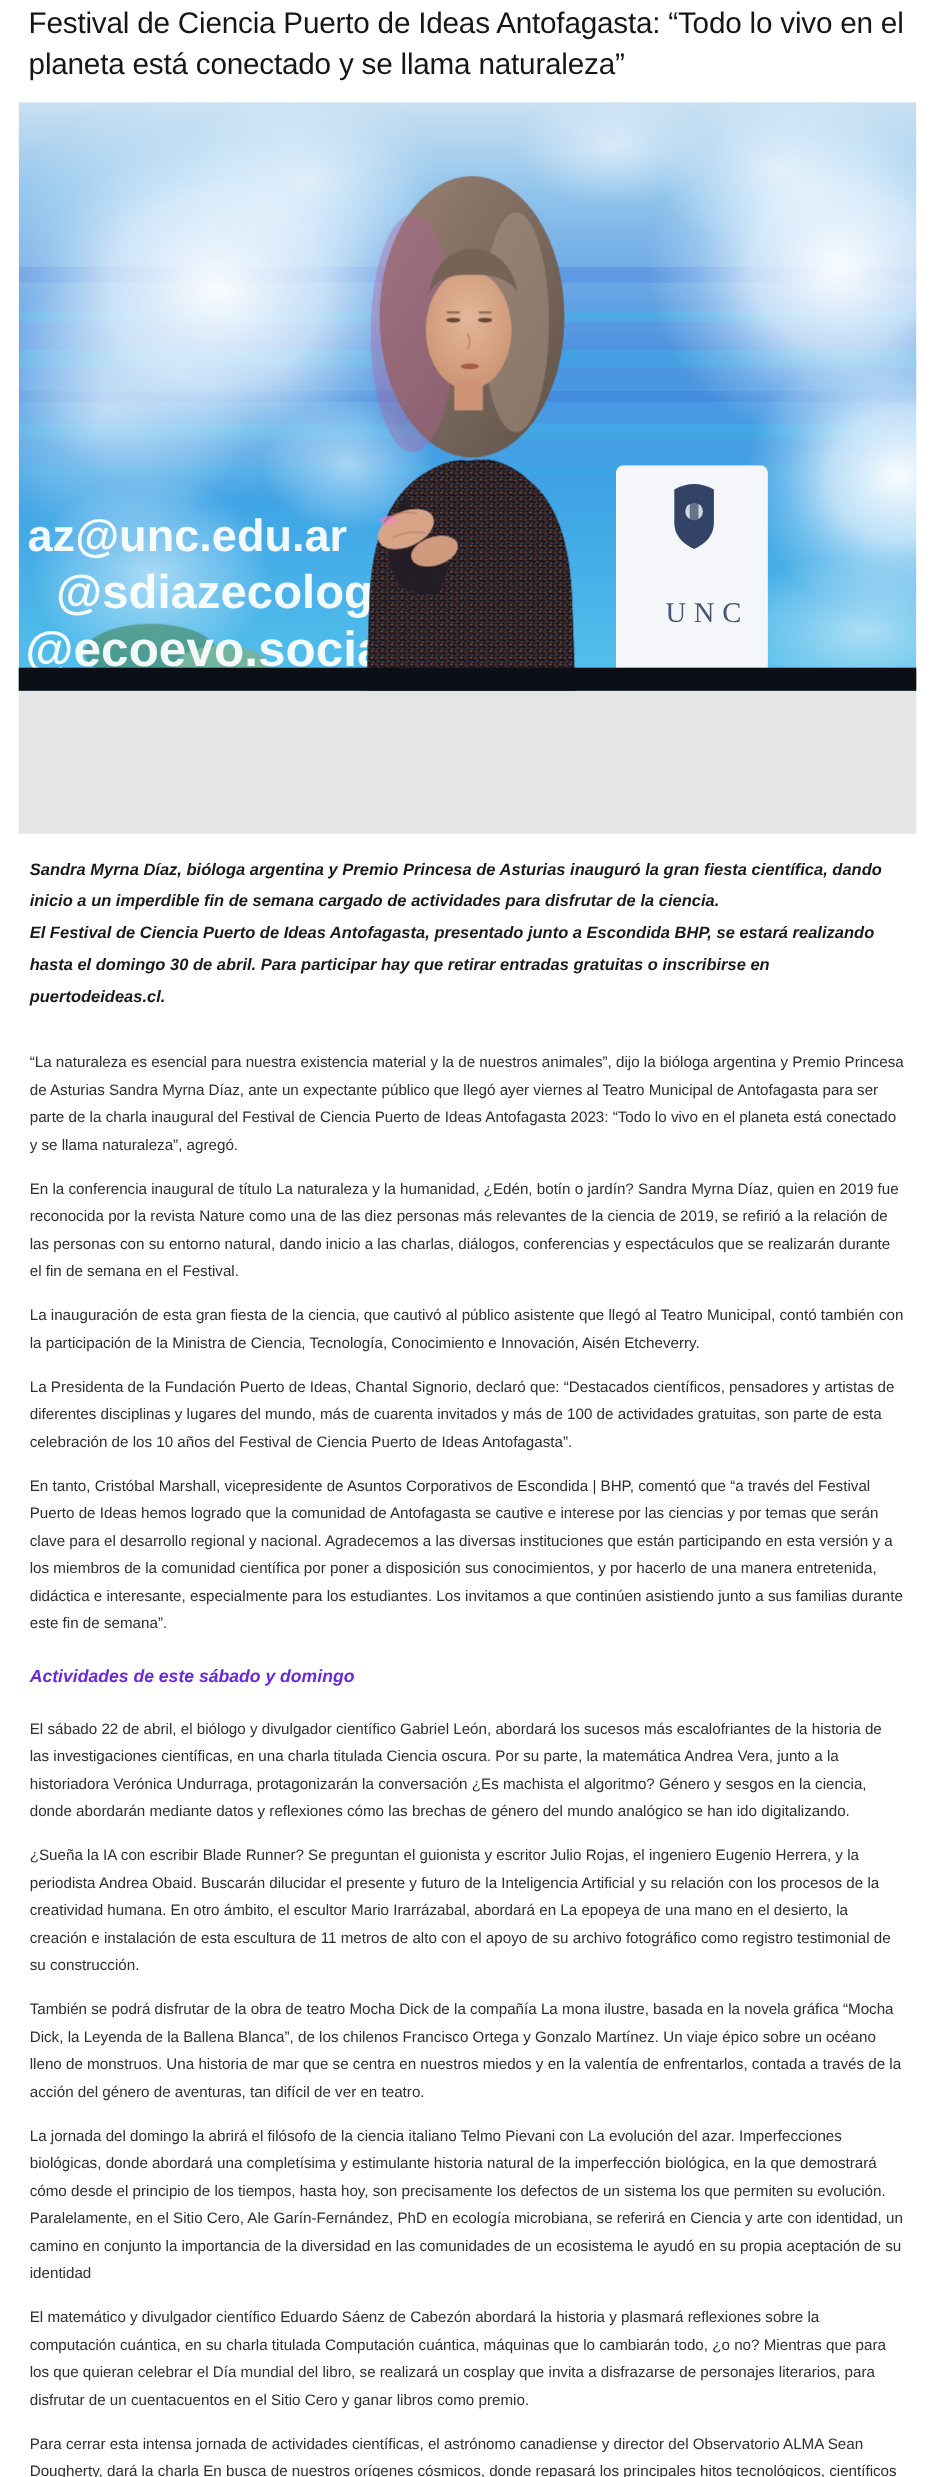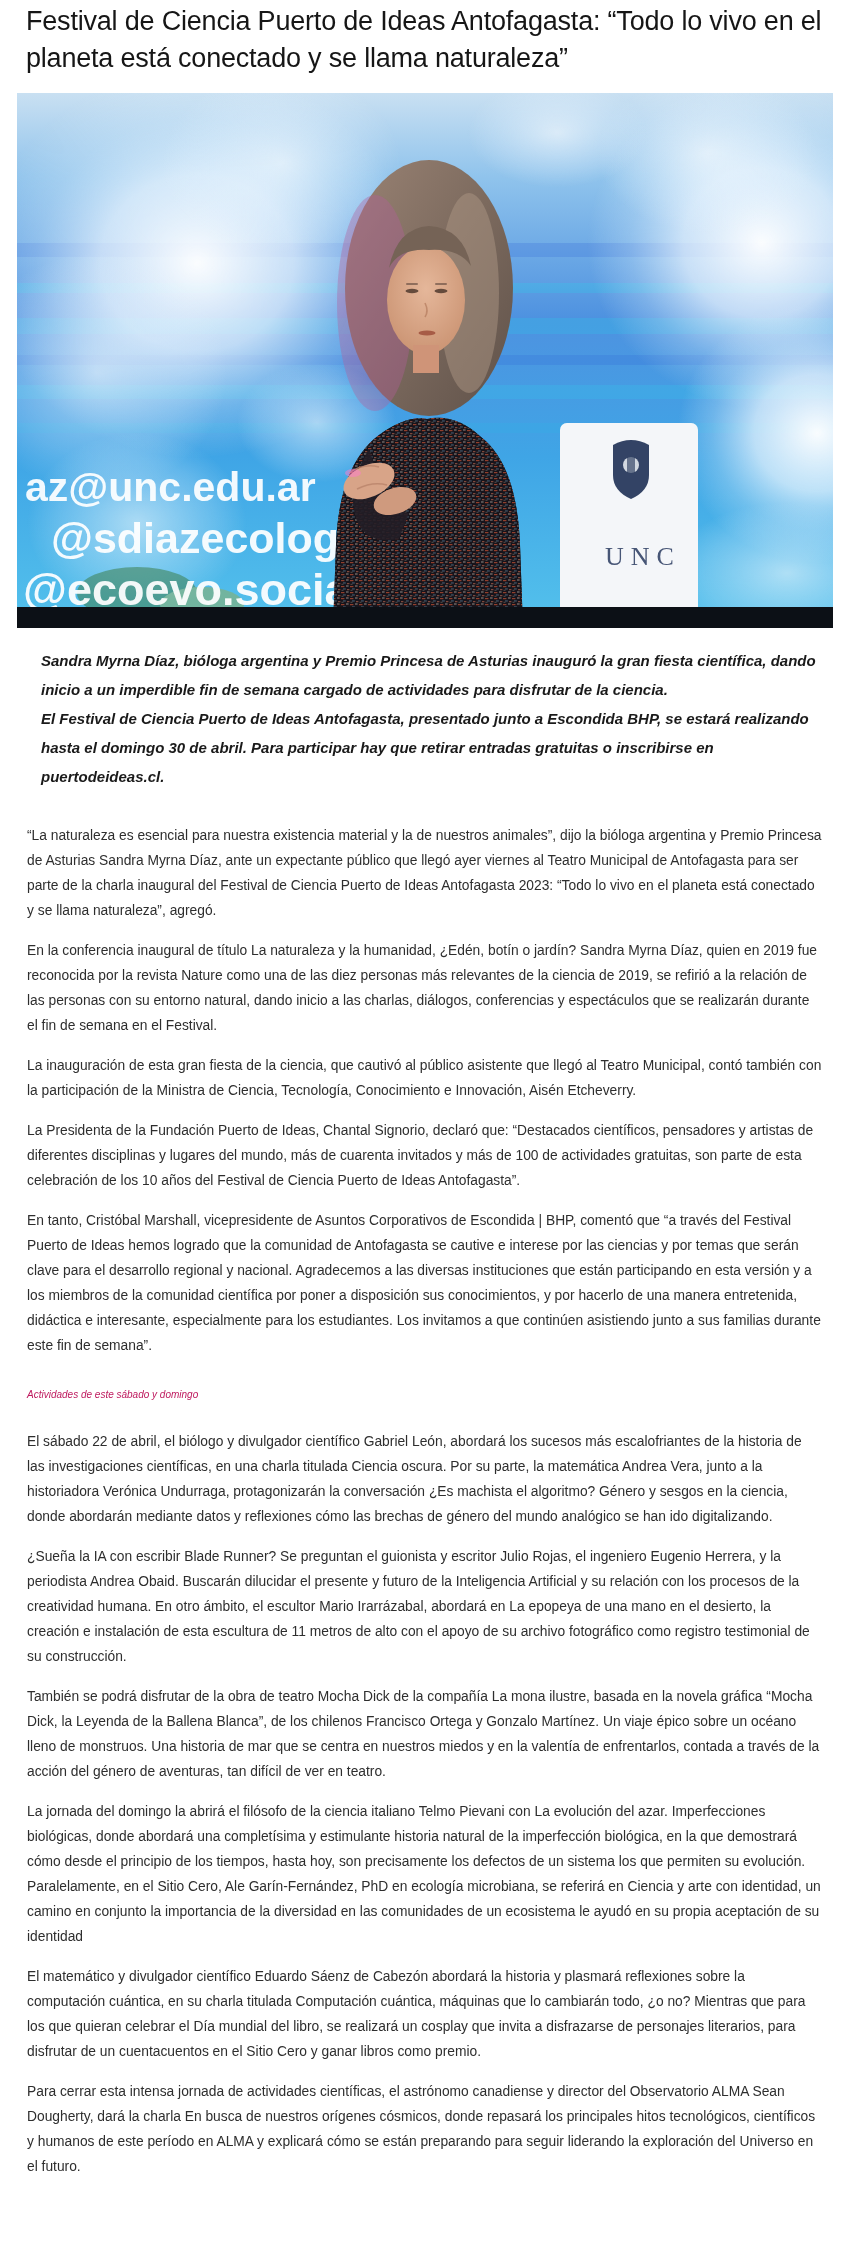--- a/index.html
+++ b/index.html
@@ -1,25 +1,25 @@
 <!DOCTYPE html>
 <html><head>
 <meta charset="utf-8">
 <style>
   html,body{margin:0;padding:0;background:#ffffff;}
   body{width:850px;font-family:"Liberation Sans",sans-serif;color:#2e2e2e;-webkit-font-smoothing:antialiased;}
   .page{width:816px;margin:0 0 0 17px;padding-top:3px;}
   .title{font-size:27px;line-height:37px;font-weight:400;color:#161616;letter-spacing:-0.2px;margin:0 0 16px 9px;max-width:800px;}
-  .hero{width:816px;height:535px;overflow:hidden;background:#ec4899;}
+  .hero{width:816px;height:665px;overflow:hidden;background:#e5e5e5;}
   .hero svg{display:block;width:816px;height:535px;}
-  .lead{margin:18px 10px 0 24px;font-size:15px;line-height:29px;font-weight:700;font-style:italic;color:#1a1a1a;}
+  .lead{margin:18px 10px 0 10px;font-size:15px;line-height:29px;font-weight:700;font-style:italic;color:#1a1a1a;}
   .lead p{margin:0;}
   .body-copy{margin:32px 10px 0 10px;}
   .body-copy p{font-size:13.8px;line-height:25px;margin:0 0 15px 0;color:#2e2e2e;}
-  .body-copy .subhead{font-weight:400;font-style:italic;font-size:10px;line-height:25px;margin:24px 0 22px 0;color:#be185d;}
+  .body-copy .subhead{font-weight:700;font-style:italic;font-size:16px;line-height:25px;margin:24px 0 22px 0;color:#6d28d9;}
   .body-copy .subhead.caps{letter-spacing:0.2px;}
 </style>
 </head>
 <body>
 
 <div class="page">
 
   <h1 class="title">Festival de Ciencia Puerto de Ideas Antofagasta: “Todo lo vivo en el planeta está conectado y se llama naturaleza”</h1>
 
   <div class="hero">

